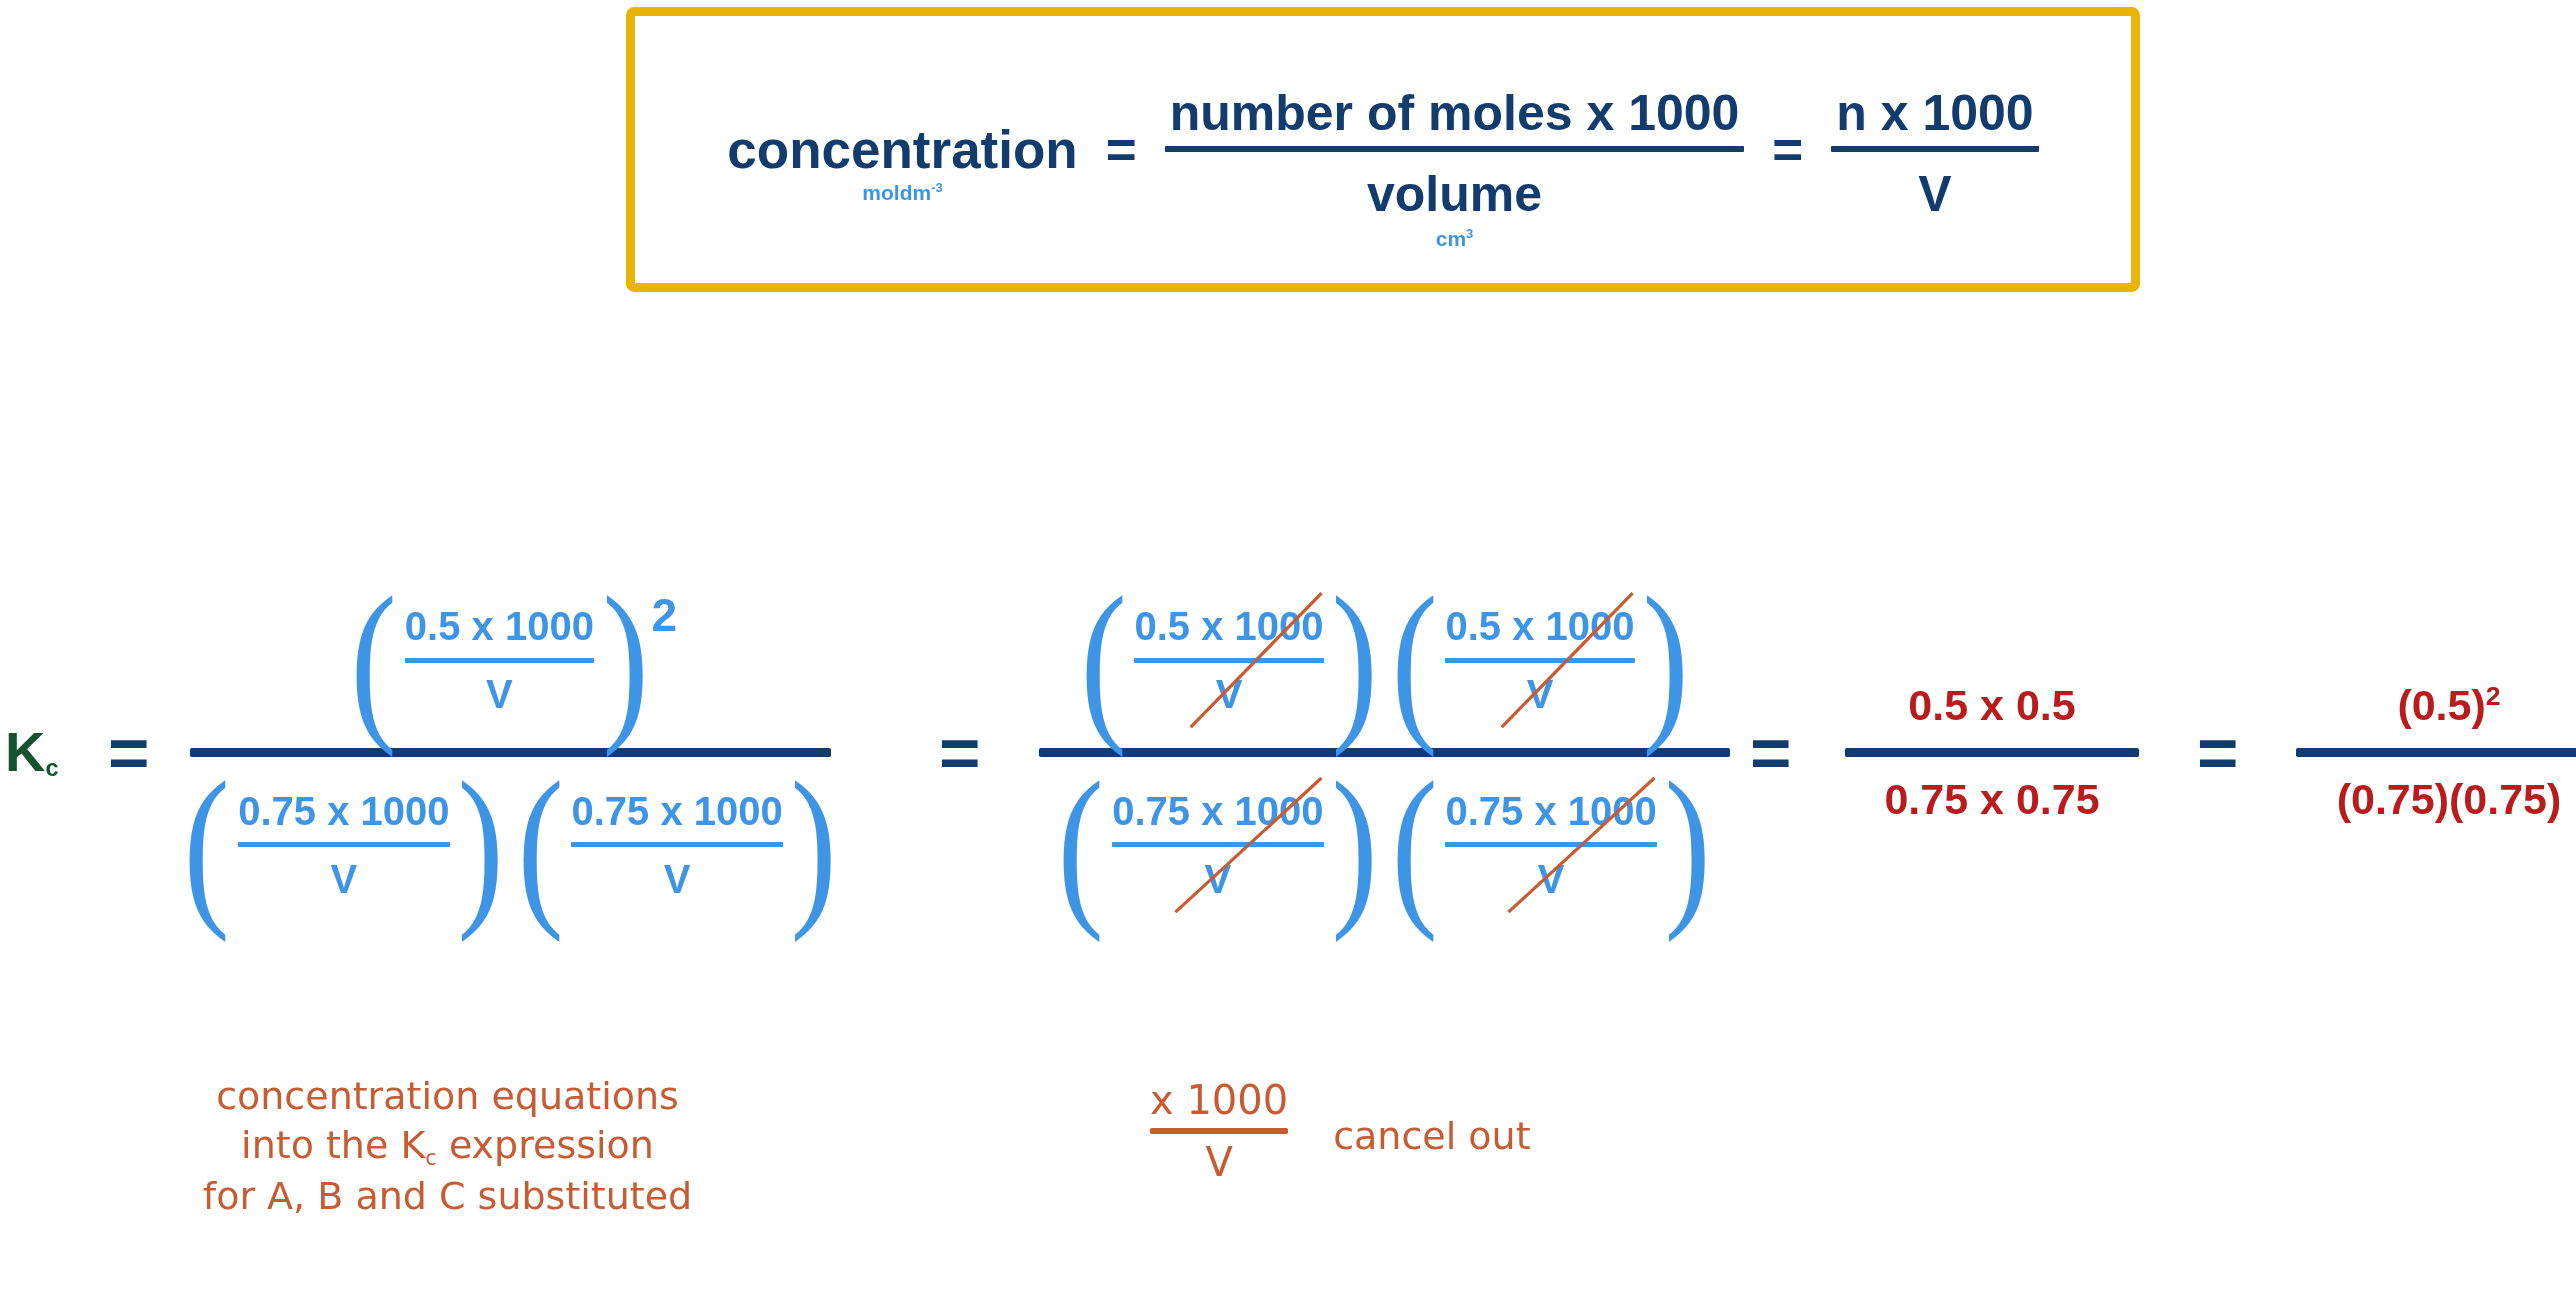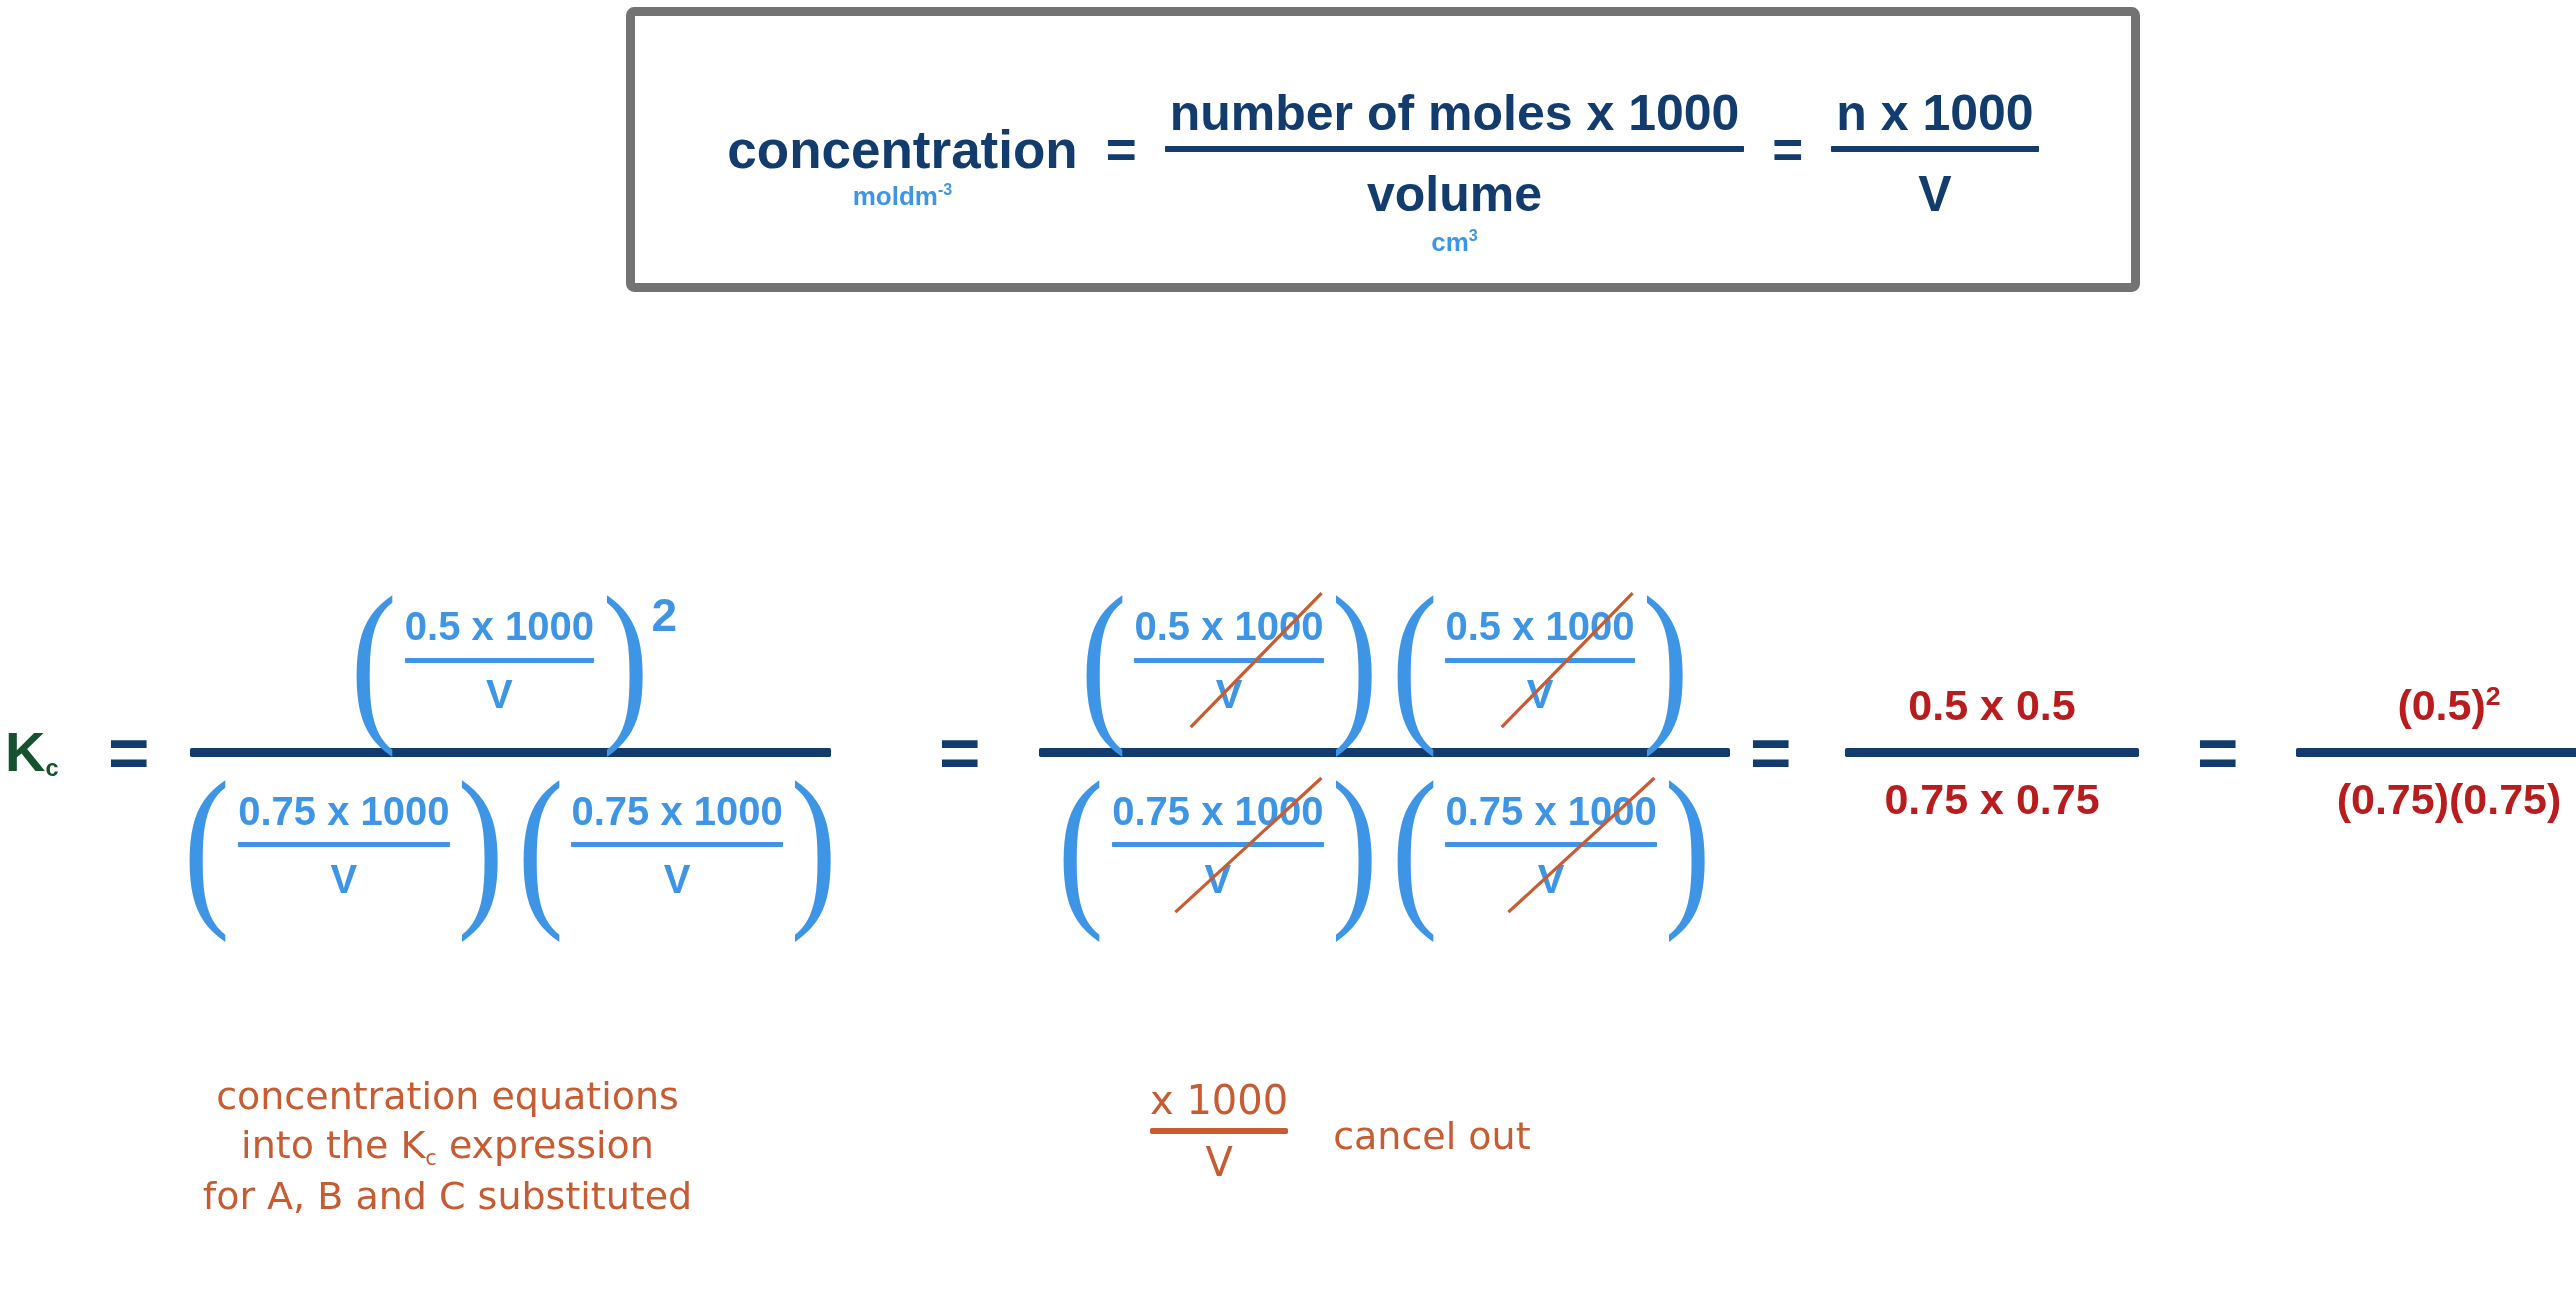--- a/index.html
+++ b/index.html
@@ -19,21 +19,21 @@
   
   
 
   
   #formula-box {
     position: absolute;
     left: 626px;
     top: 6.6px;
     width: 1514px;
     height: 285px;
-    border: 9px solid #737373;
+    border: 9px solid #eab308;
     border-radius: 8.3px;
     box-sizing: border-box;
     background: #ffffff;
   }
   #formula-row {
     position: absolute;
     left: 0; top: 0; right: 0; bottom: 0;
     display: flex;
     align-items: center;
     justify-content: center;
@@ -47,21 +47,21 @@
     line-height: 1;
     position: relative;
     display: inline-block;
   }
   .unit-under {
     position: absolute;
     left: 50%;
     transform: translateX(-50%);
     top: 58px;
     white-space: nowrap;
-    font-size: 26px;
+    font-size: 21px;
     font-weight: 700;
     color: #3F95E5;
   }
   .unit-under sup { font-size: 0.62em; }
 
   .eq-navy {
     font-size: 53px;
     font-weight: 700;
     color: #123C6E;
     line-height: 1;

